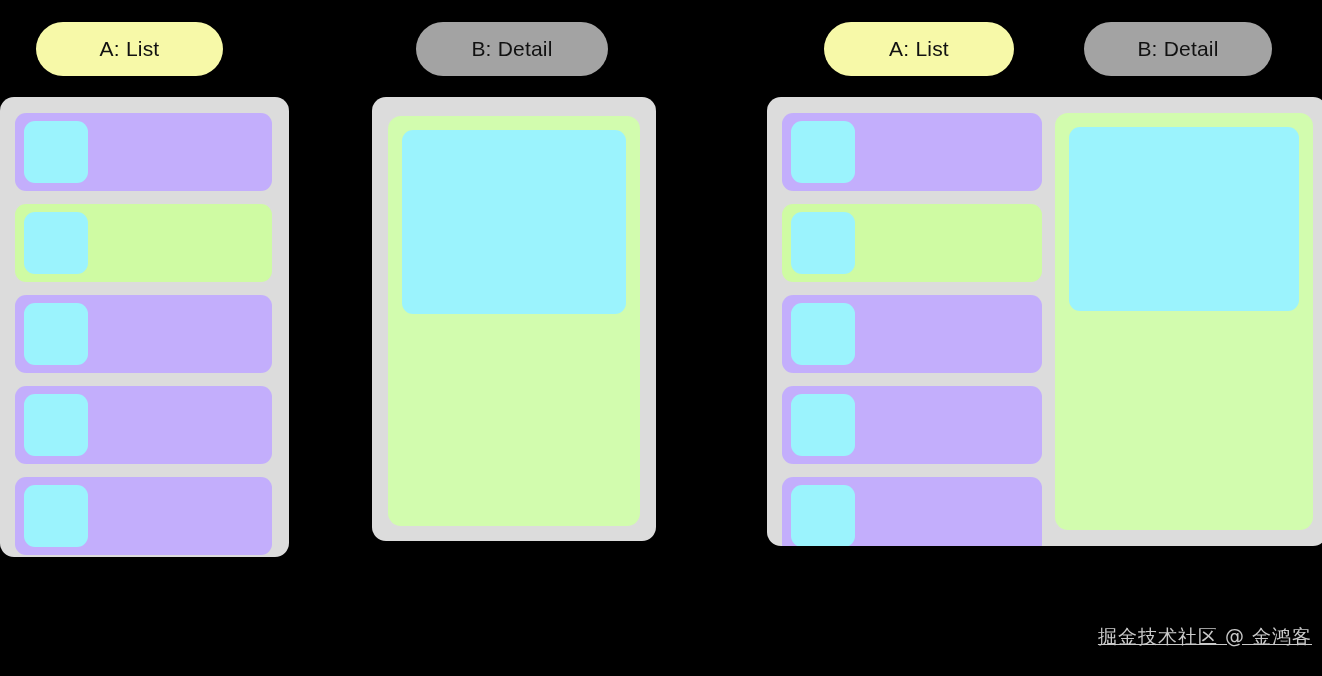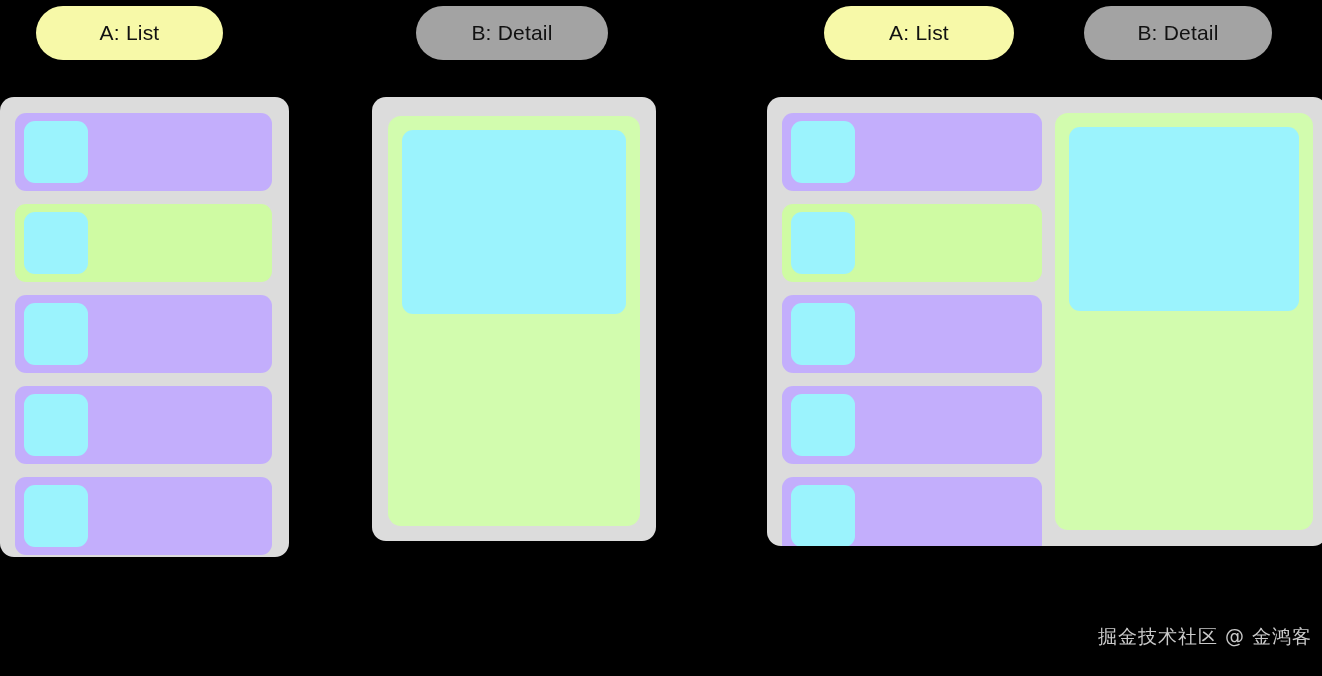--- a/index.html
+++ b/index.html
@@ -22,20 +22,21 @@
     border-radius: 27px;
     display: flex;
     align-items: center;
     justify-content: center;
     font-size: 21px;
     color: #111111;
     letter-spacing: .2px;
     box-sizing: border-box;
     padding: 0 26px;
     white-space: nowrap;
+    margin-top: 16px;
   }
   .pill-list   { background: #F7F9A8; }
   .pill-detail { background: #a3a3a3; }
 
   #pill-a1 { left: 36px;   top: 6px;  width: 187px; }
   #pill-b1 { left: 416px;  top: 6px;  width: 192px; }
   #pill-a2 { left: 824px;  top: 6px;  width: 190px; }
   #pill-b2 { left: 1084px; top: 6px;  width: 188px; }
 
   
@@ -110,20 +111,21 @@
   
   #watermark {
     position: absolute;
     right: 10px;
     bottom: 26px;
     font-size: 19px;
     color: #C9C9C9;
     font-family: "DejaVu Sans", sans-serif;
     white-space: nowrap;
     letter-spacing: 1px;
+    text-decoration: underline;
   }
 </style>
 </head>
 <body>
 
 <div class="pill pill-list" id="pill-a1">
   <span>A: List</span>
 </div>
 
 <div class="pill pill-detail" id="pill-b1">

